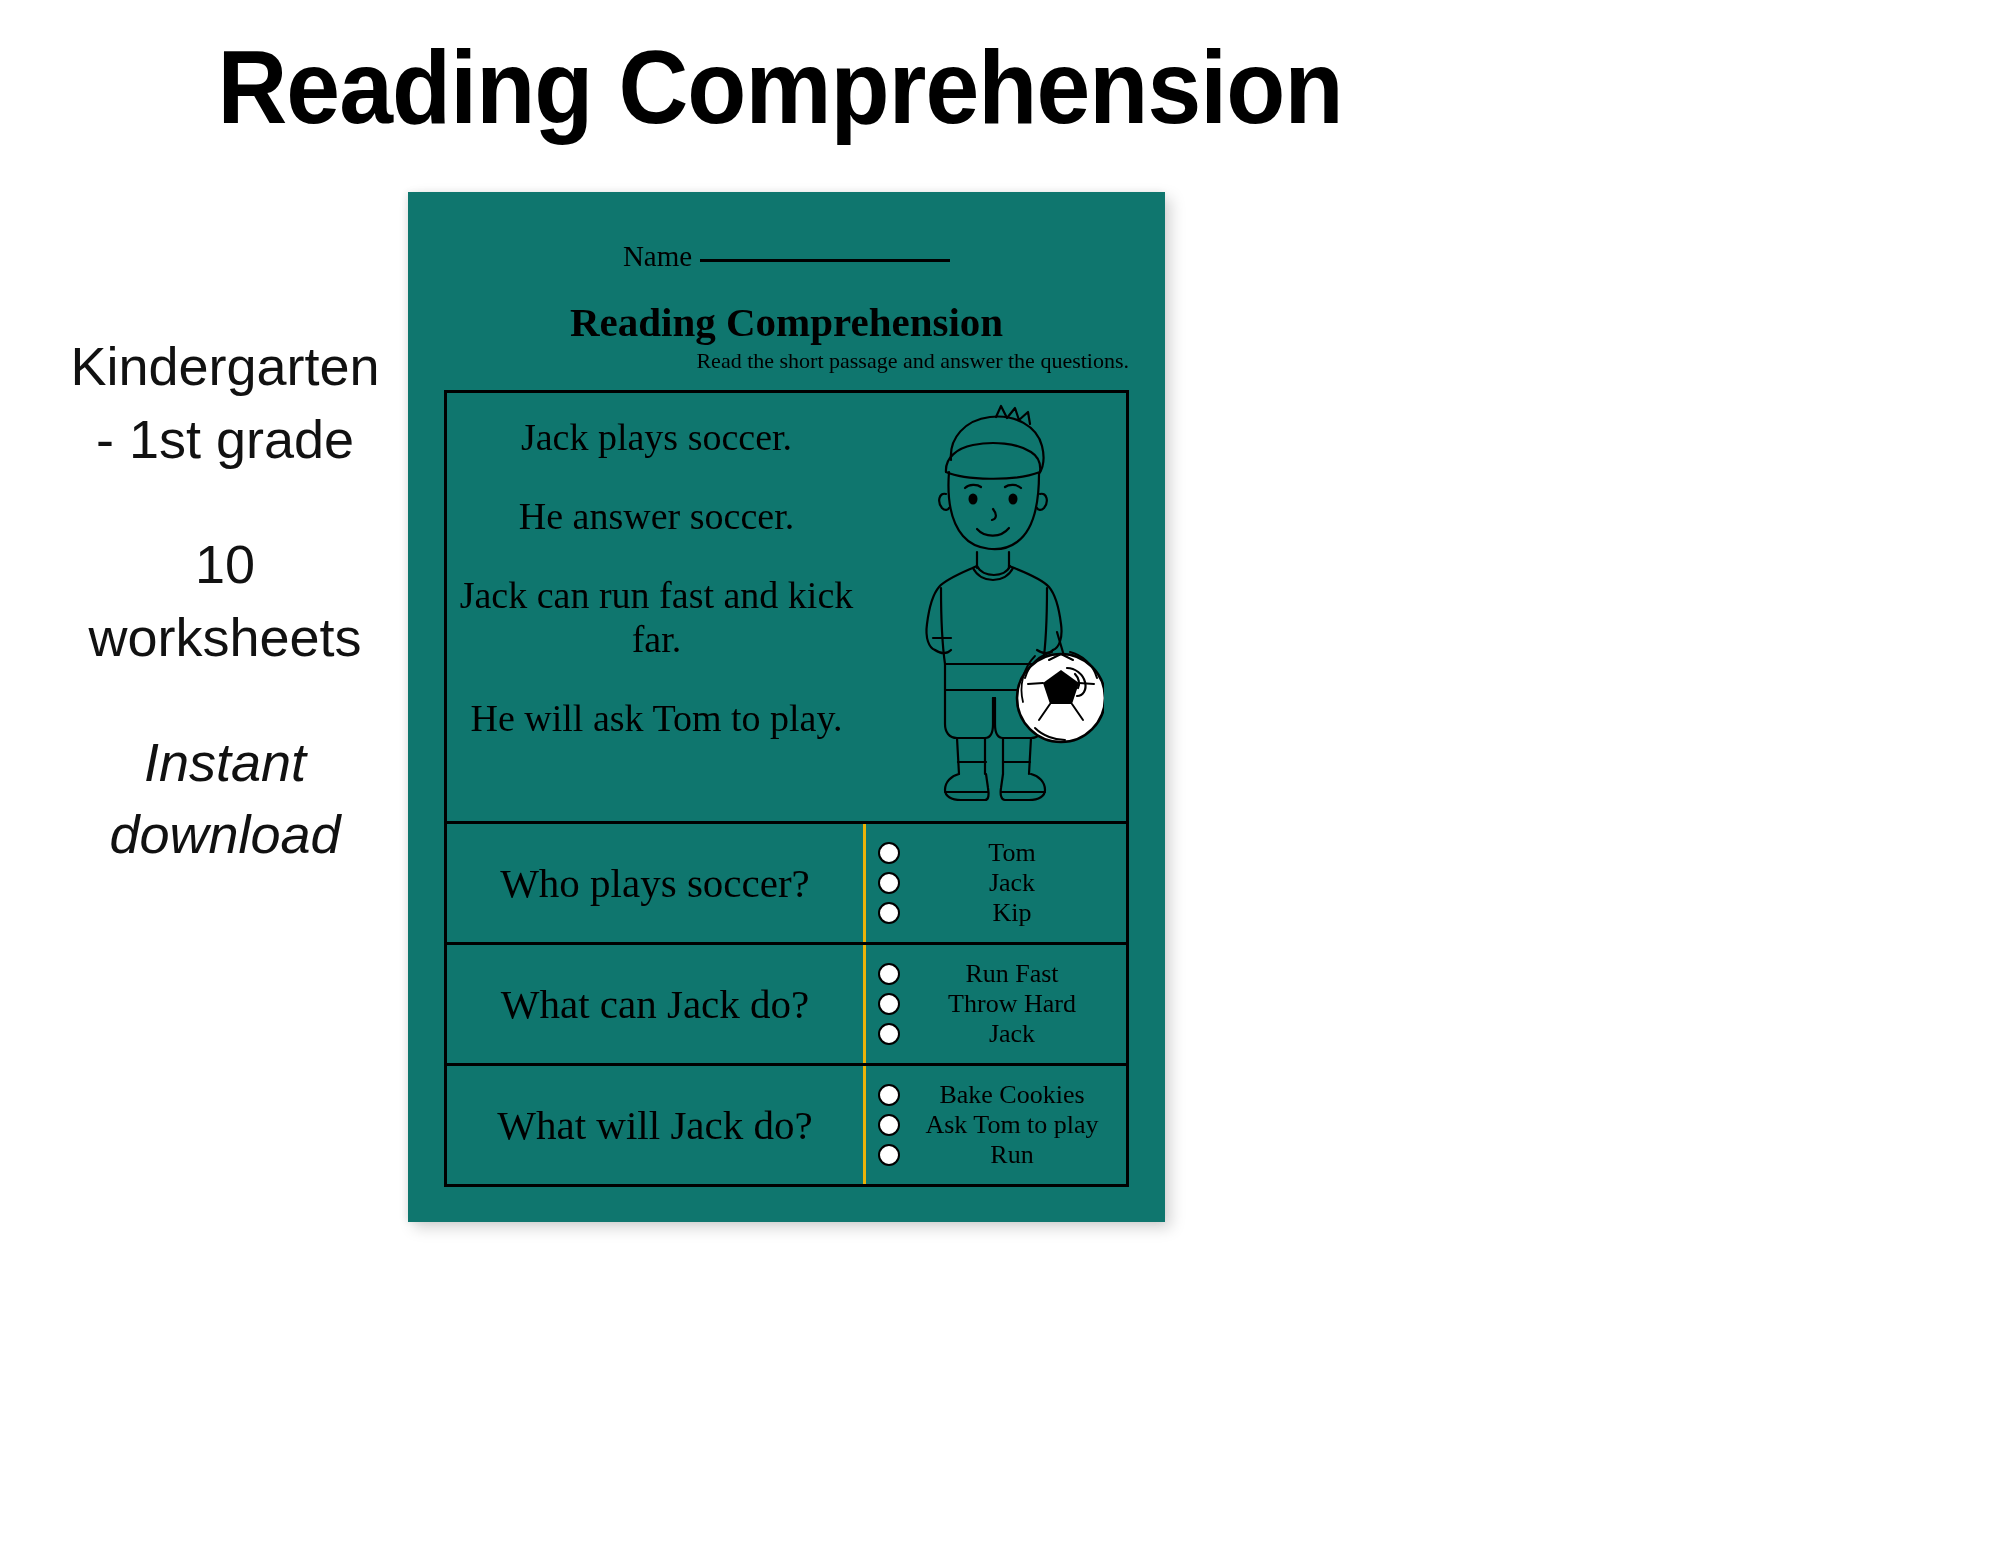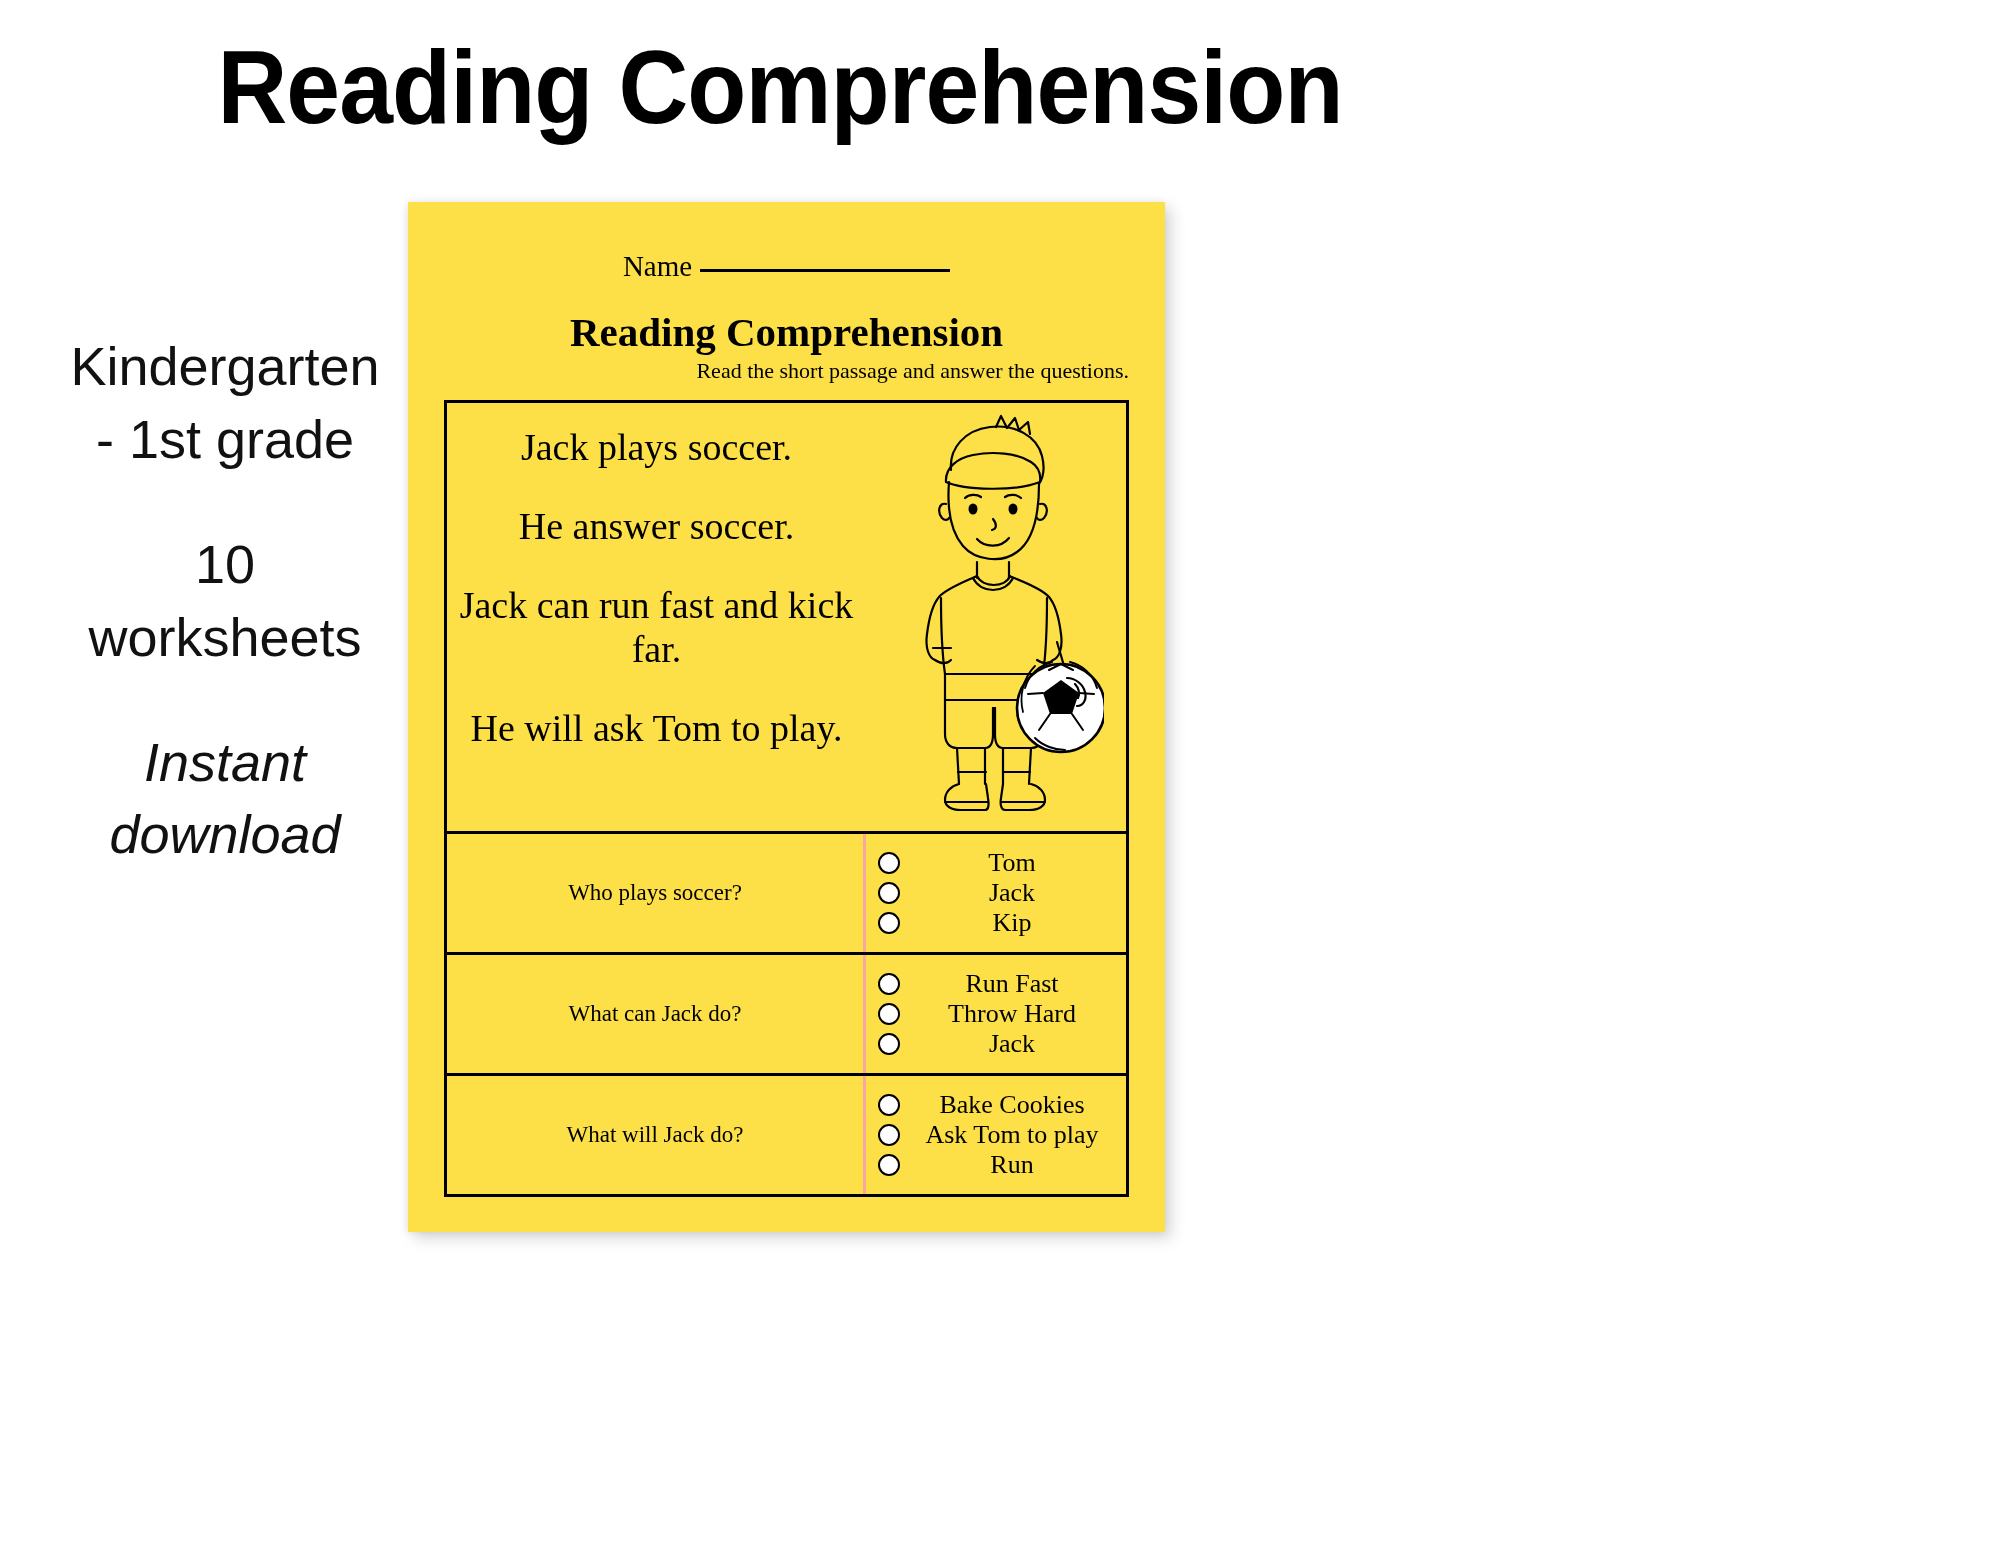--- a/index.html
+++ b/index.html
@@ -46,24 +46,24 @@
     font-weight: 400;
     color: #111;
   }
   .side-block { margin-bottom: 52px; }
   .side-block:last-child { margin-bottom: 0; font-style: italic; }
 
   
   .sheet {
     position: absolute;
     left: 408px;
-    top: 202px;
+    top: 192px;
     width: 757px;
     height: 1030px;
-    background: #fde047;
+    background: #0f766e;
     box-shadow: 6px 6px 14px rgba(0,0,0,0.17), -2px 0 7px rgba(0,0,0,0.07);
   }
 
   .sheet-inner {
     position: absolute;
     left: 36px;
     top: 26px;
     right: 36px;
     bottom: 20px;
   }
@@ -140,23 +140,23 @@
     min-height: 118px;
   }
   .q-row:last-child { border-bottom: none; }
 
   .q-cell {
     flex: 0 0 419px;
     box-sizing: border-box;
     display: flex;
     align-items: center;
     justify-content: center;
-    border-right: 3px solid #fca5a5;
-    font-family: "Liberation Serif", serif;
-    font-size: 23px;
+    border-right: 3px solid #eab308;
+    font-family: "Liberation Serif", serif;
+    font-size: 41px;
     padding: 6px 8px;
     text-align: center;
   }
 
   .a-cell {
     flex: 1 1 auto;
     box-sizing: border-box;
     padding: 8px 8px 8px 12px;
     display: flex;
     flex-direction: column;

